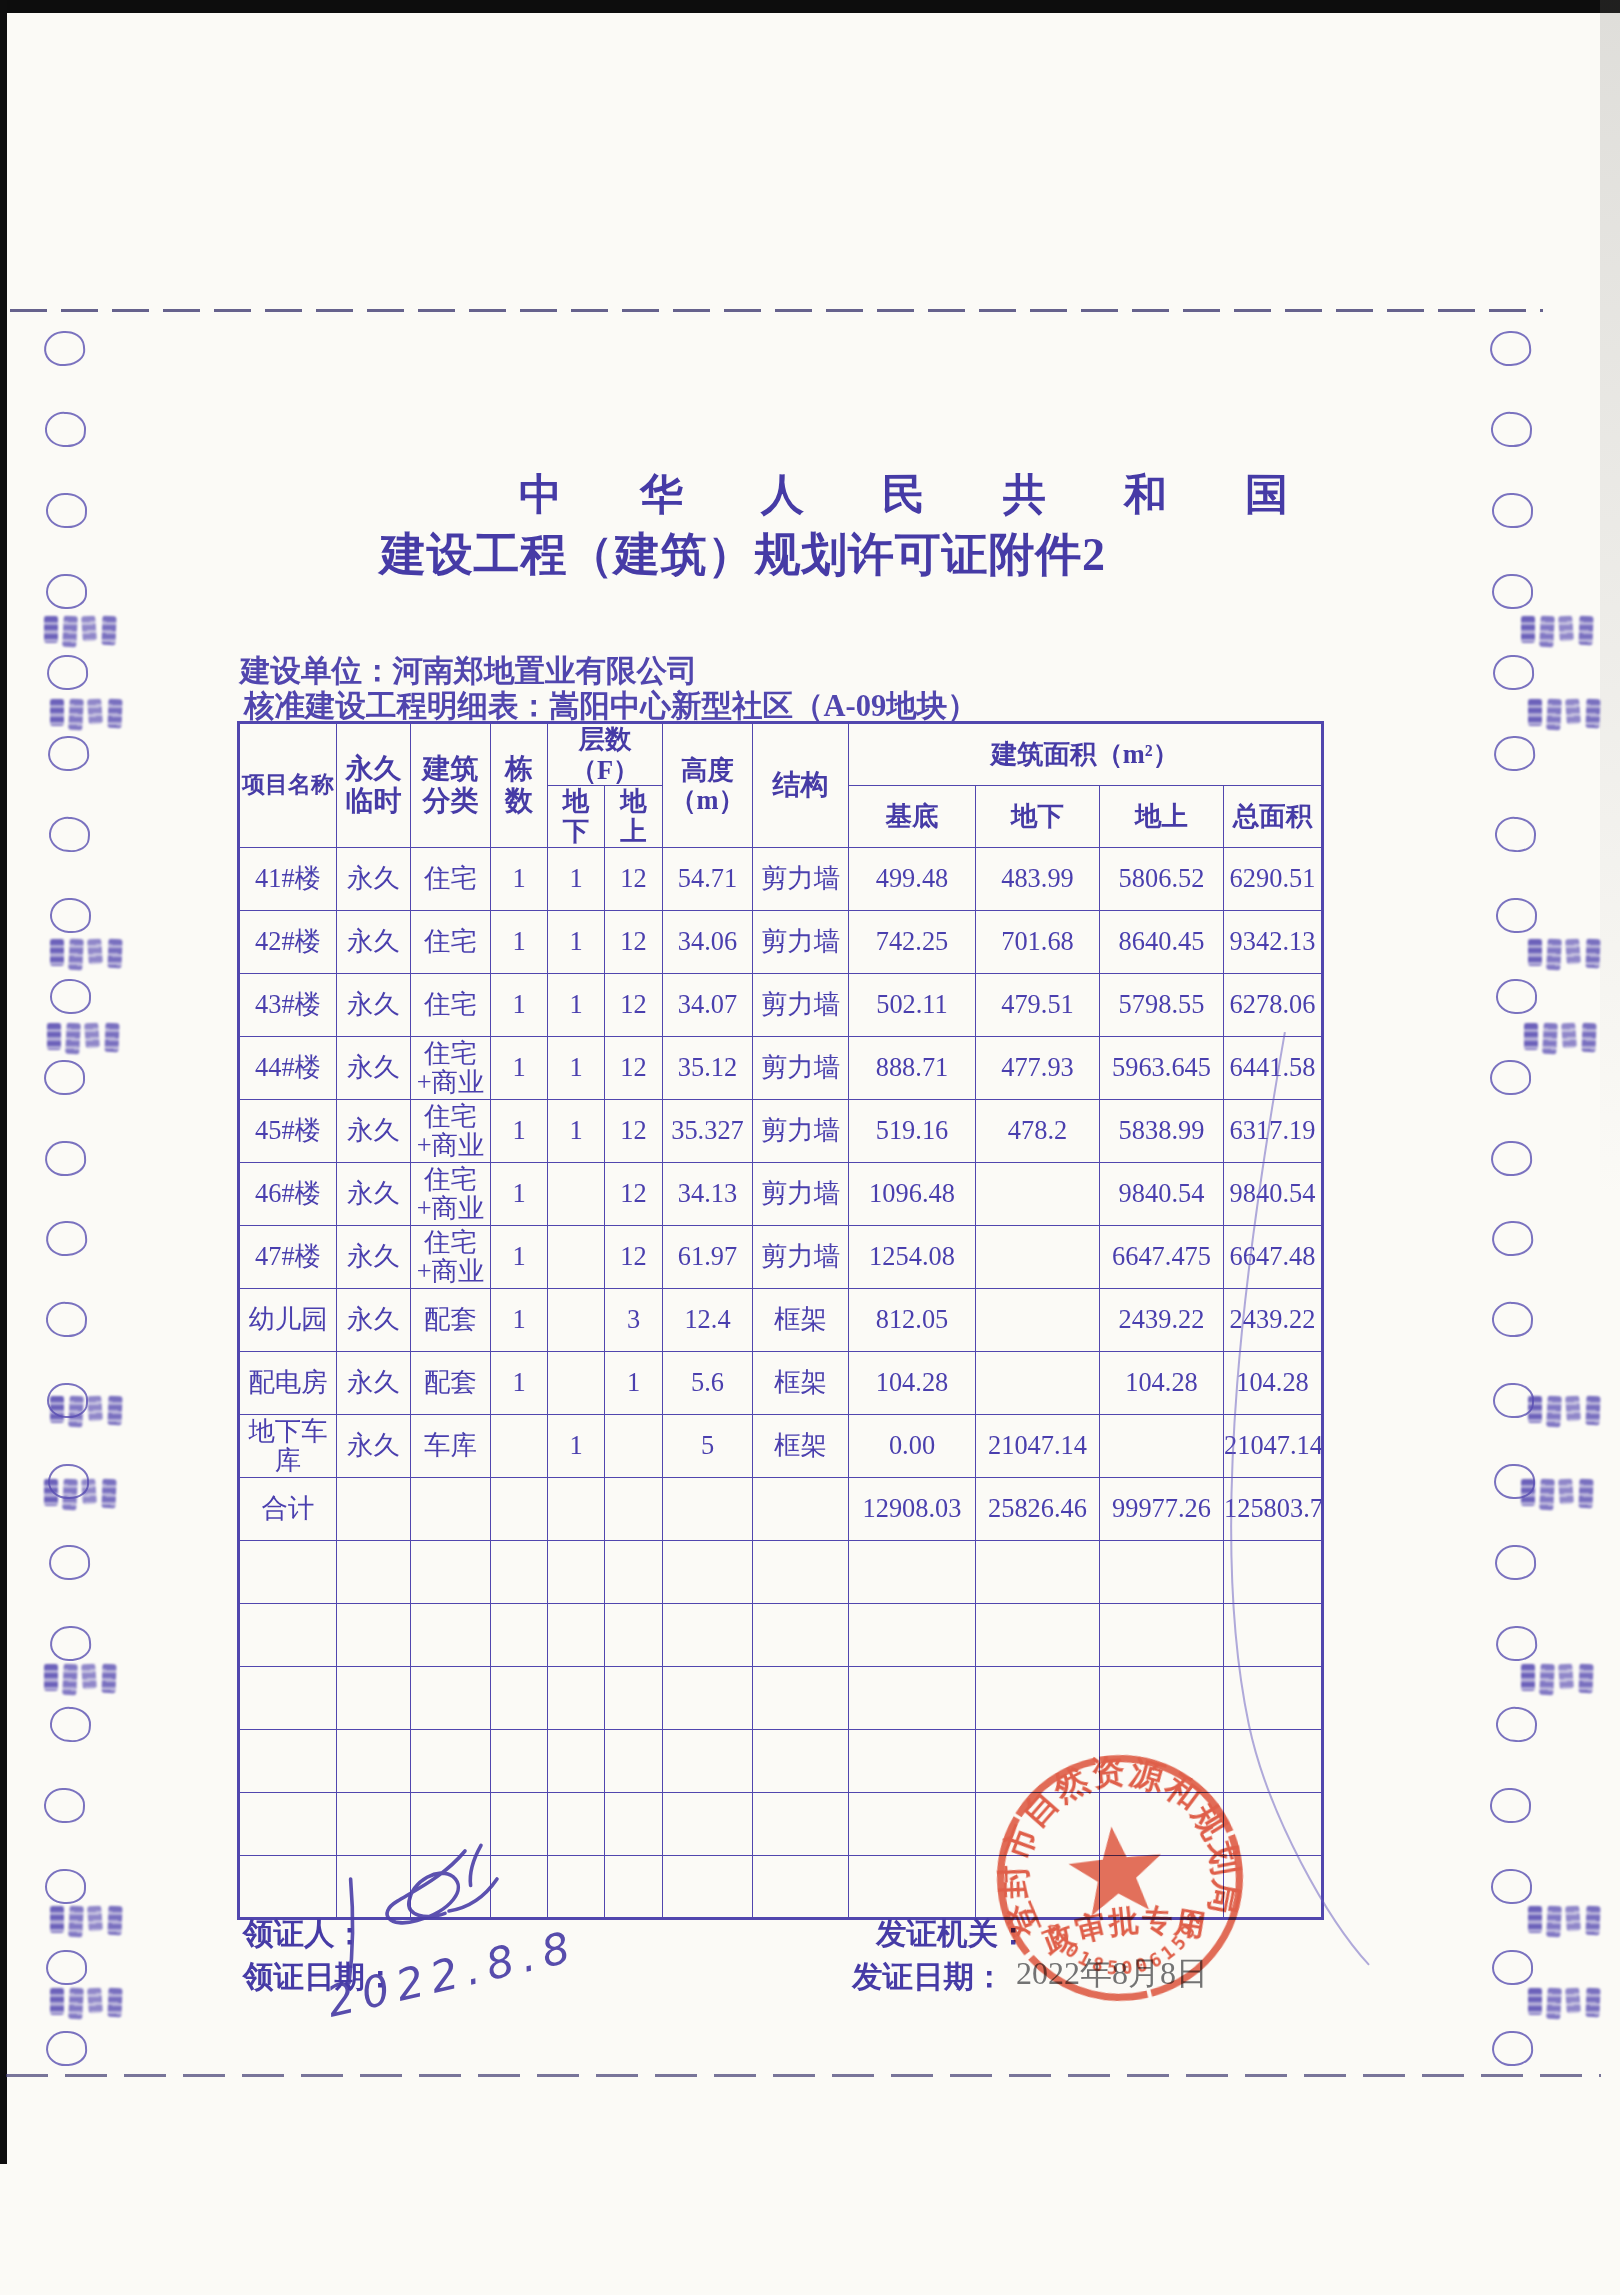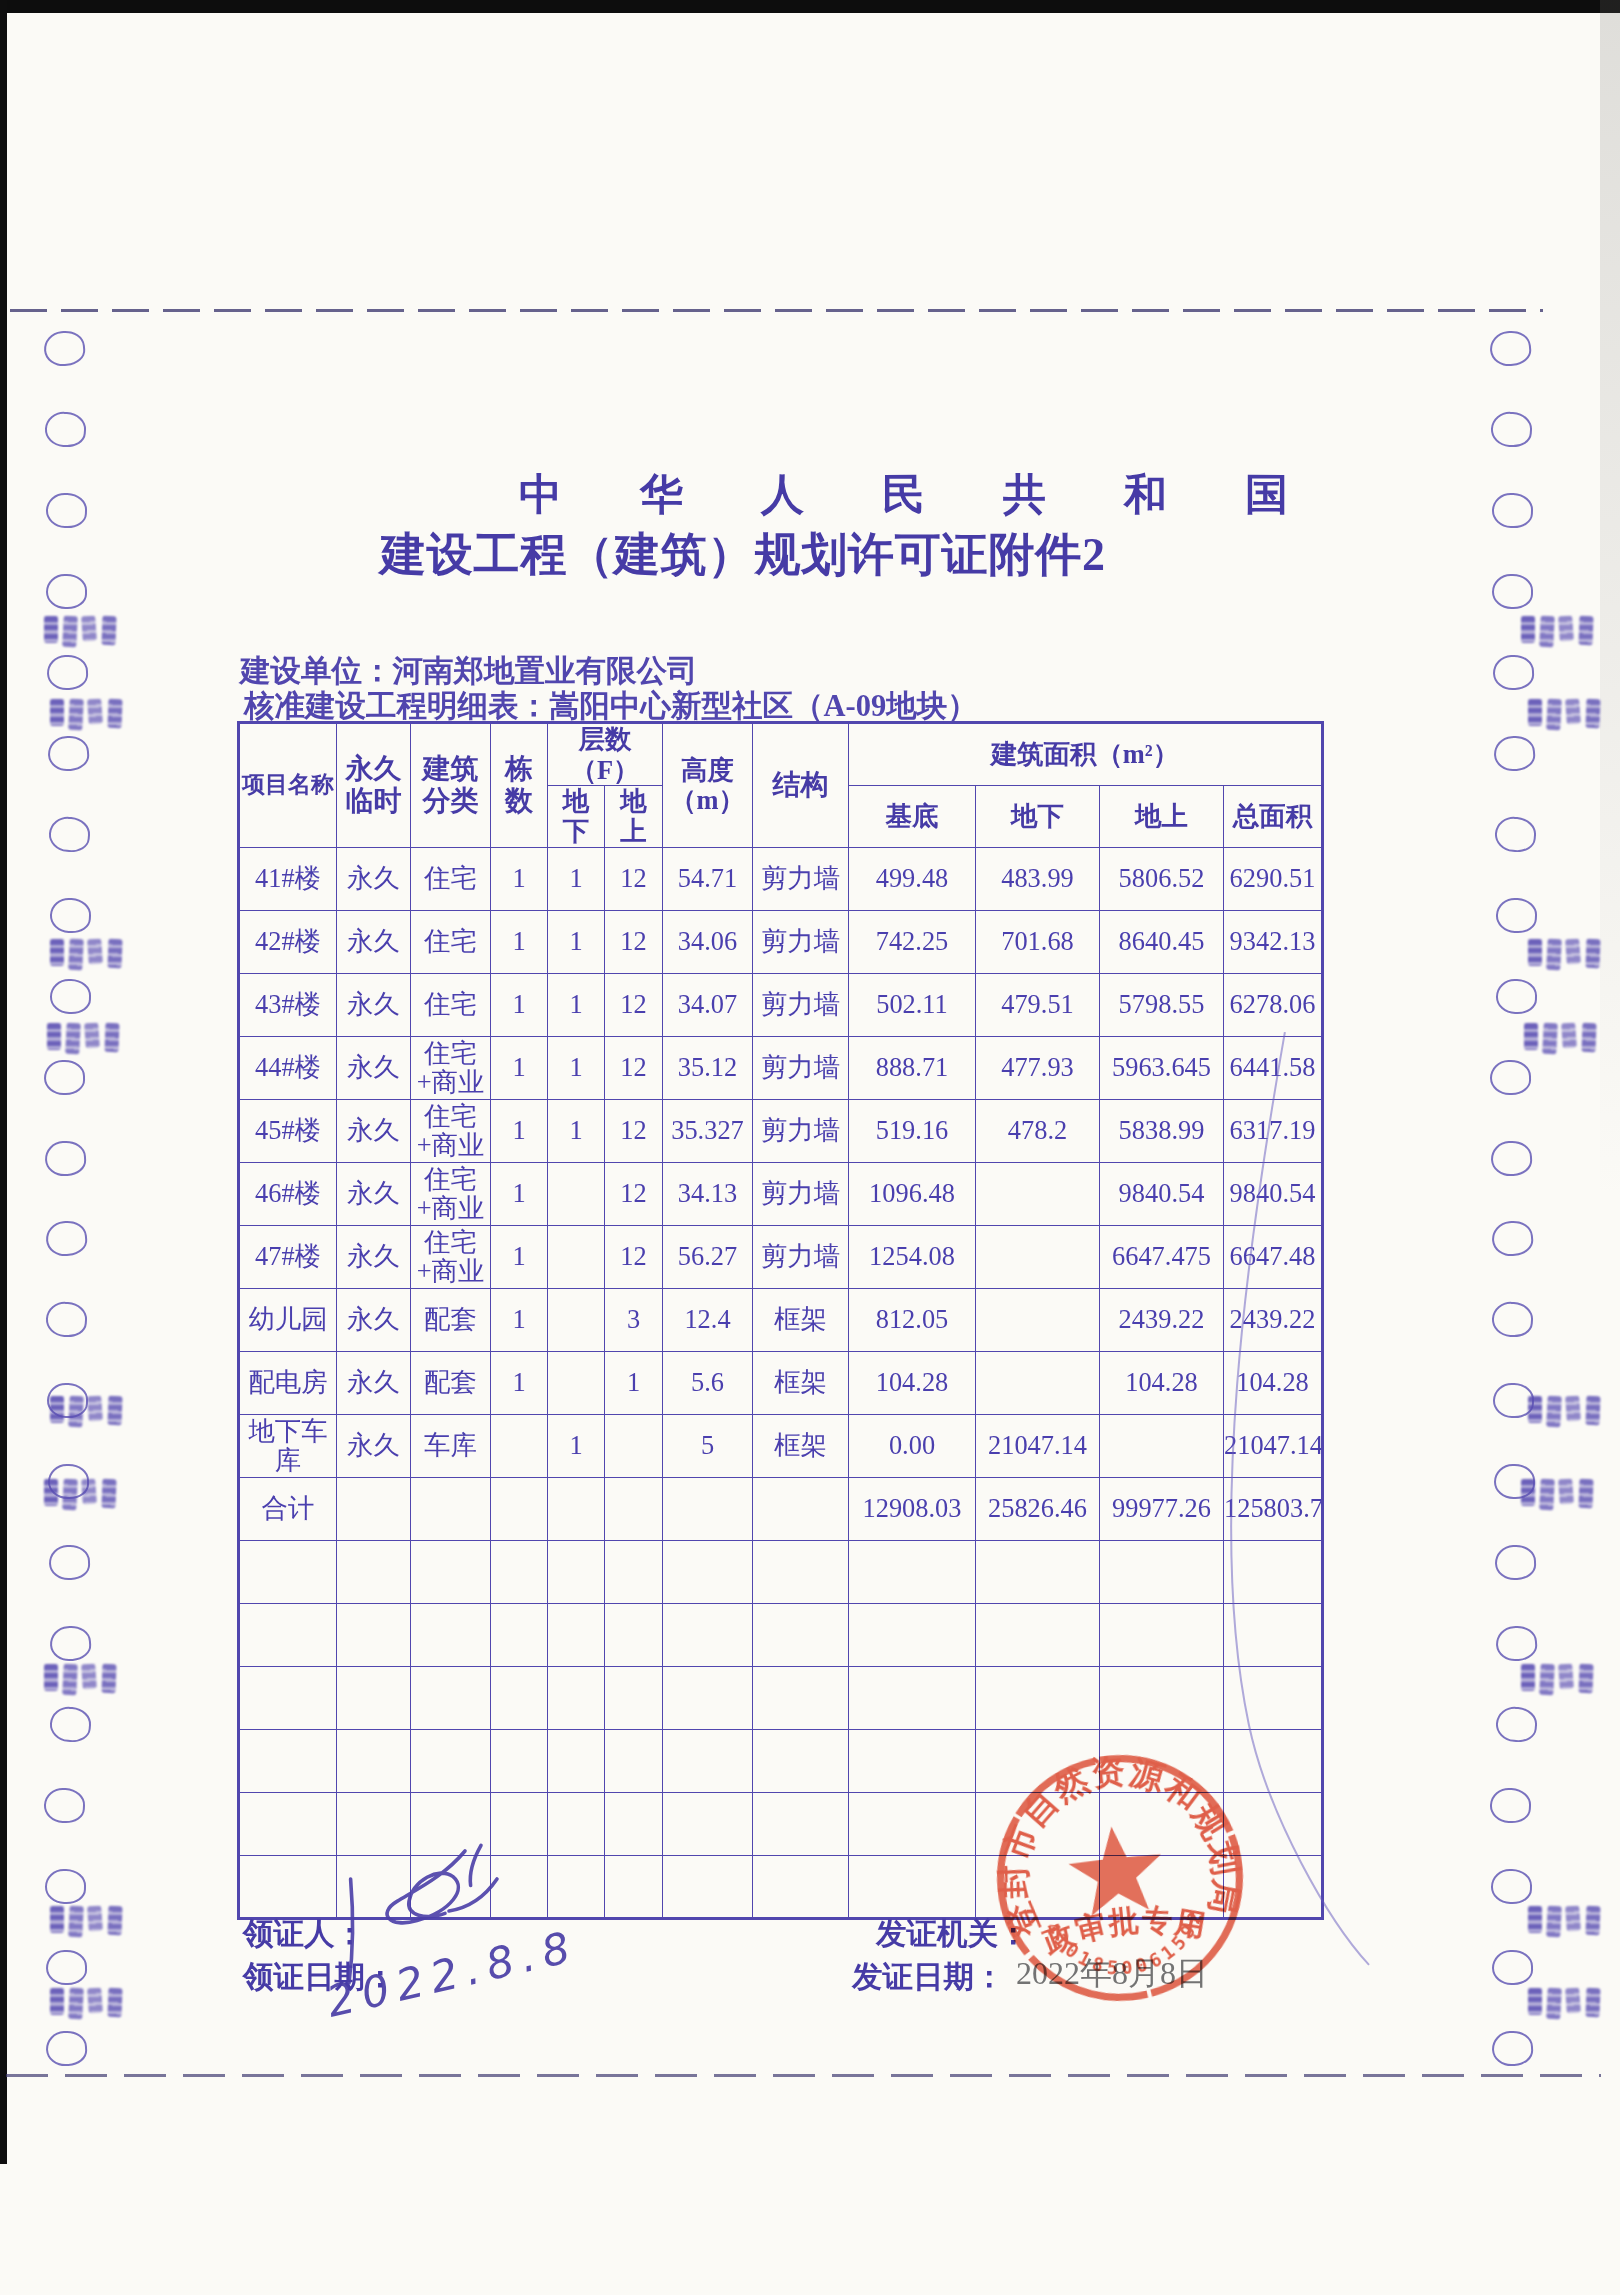--- a/index.html
+++ b/index.html
@@ -358,21 +358,21 @@
           <td>9840.54</td>
           <td>9840.54</td>
         </tr>
         <tr>
           <td>47#楼</td>
           <td>永久</td>
           <td>住宅+商业</td>
           <td>1</td>
           <td></td>
           <td>12</td>
-          <td>56.27</td>
+          <td>61.97</td>
           <td>剪力墙</td>
           <td>1254.08</td>
           <td></td>
           <td>6647.475</td>
           <td>6647.48</td>
         </tr>
         <tr>
           <td>幼儿园</td>
           <td>永久</td>
           <td>配套</td>

